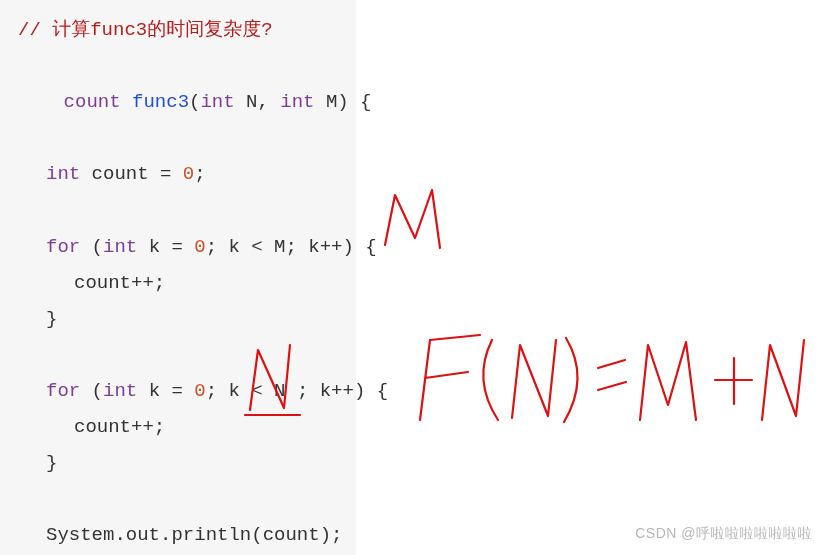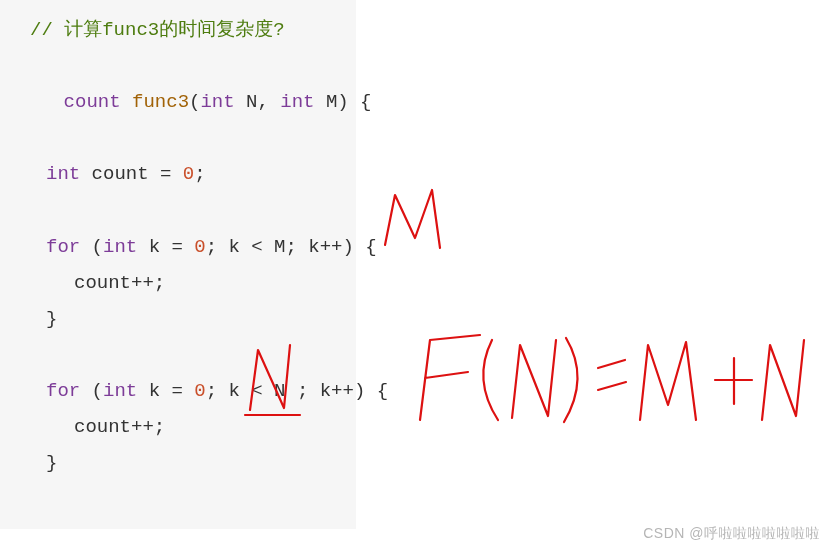--- a/index.html
+++ b/index.html
@@ -13,33 +13,33 @@
     line-height: 1.9;
     position: relative;
     overflow: hidden;
   }
   .code-block {
     background: #f6f6f6;
     padding: 12px 18px;
     width: 320px;
     color: #333;
   }
-  .comment { color: #4d7c0f; margin-left: 12px; }
+  .comment { color: #b91c1c; }
   .keyword { color: #7d3c98; }
   .type    { color: #7d3c98; margin-top: 8px; }
-  .func    { color: #a16207; }
+  .func    { color: #1d4ed8; }
   .punct   { color: #333; }
   .num     { color: #c94f2a; }
   .ident   { color: #333; }
   .indent1 { padding-left: 28px; display:inline-block;}
   .indent2 { padding-left: 56px; display:inline-block;}
   .line { white-space: pre; }
   .watermark {
     position: absolute;
-    right: 6px;
+    right: 14px;
     bottom: 8px;
     font-family: Arial, "Microsoft YaHei", sans-serif;
     font-size: 14px;
     color: rgba(120,120,120,0.55);
     letter-spacing: 0.5px;
   }
   .annot {
     position: absolute;
     pointer-events: none;
   }
@@ -55,20 +55,21 @@
   <div class="line"><span class="indent1"></span><span class="type">int</span><span class="ident"> count = </span><span class="num">0</span><span class="punct">;</span></div>
   <div class="line">&nbsp;</div>
   <div class="line"><span class="indent1"></span><span class="keyword">for</span><span class="punct"> (</span><span class="type">int</span><span class="ident"> k = </span><span class="num">0</span><span class="ident">; k &lt; M; k++) {</span></div>
   <div class="line"><span class="indent2"></span><span class="ident">count++;</span></div>
   <div class="line"><span class="indent1"></span><span class="punct">}</span></div>
   <div class="line">&nbsp;</div>
   <div class="line"><span class="indent1"></span><span class="keyword">for</span><span class="punct"> (</span><span class="type">int</span><span class="ident"> k = </span><span class="num">0</span><span class="ident">; k &lt; N ; k++) {</span></div>
   <div class="line"><span class="indent2"></span><span class="ident">count++;</span></div>
   <div class="line"><span class="indent1"></span><span class="punct">}</span></div>
   <div class="line">&nbsp;</div>
+  <div class="line"><span class="indent1"></span><span class="ident">System.out.println(count);</span></div>
   <div class="line"></div>
 </div>
 
 <svg class="annot" width="826" height="555" viewBox="0 0 826 555" style="left:0;top:0;">
   <g stroke="#d11" stroke-width="2.2" fill="none" stroke-linecap="round" stroke-linejoin="round">
 
     <path d="M385 245 L395 195 L415 238 L432 190 L440 248"></path>
 
     <path d="M250 410 L258 350 L284 408 L290 345"></path>
     <path d="M245 415 L300 415"></path>

